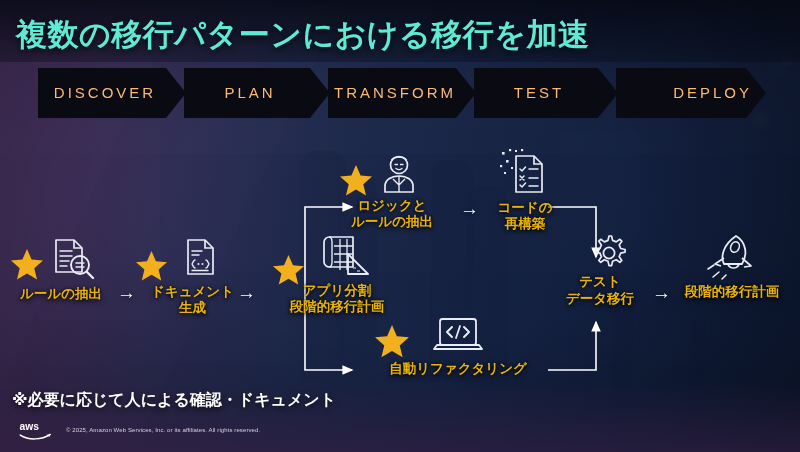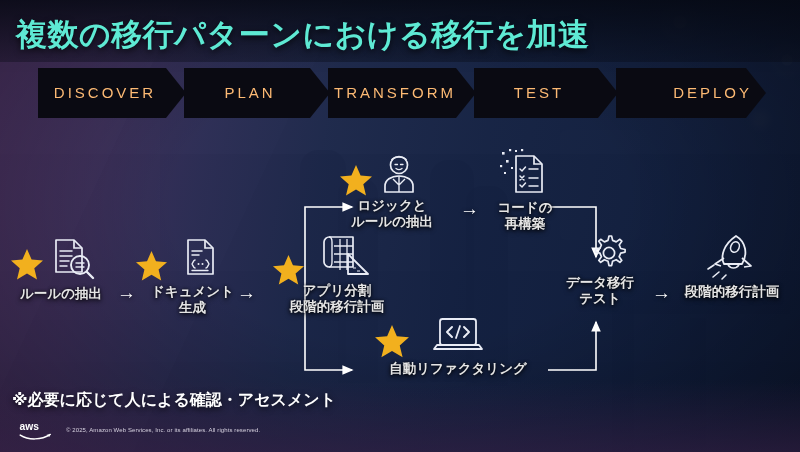--- a/index.html
+++ b/index.html
@@ -60,21 +60,21 @@
     clip-path:polygon(0 0, calc(100% - 20px) 0, 100% 50%, calc(100% - 20px) 100%, 0 100%);
     margin-right:-2px;
     filter:drop-shadow(0 0 0 #000);
   }
   .chev .lbl{position:relative;z-index:2;padding-right:14px;}
   .chev-outline{position:absolute;inset:-2px;background:#0a0a12;z-index:-1;
     clip-path:polygon(0 0, calc(100% - 20px) 0, 100% 50%, calc(100% - 20px) 100%, 0 100%);}
   .c0{width:148px;} .c1{width:146px;} .c2{width:148px;} .c3{width:144px;} .c4{width:150px;text-align:right;}
 
   
-  .node{position:absolute;text-align:center;color:#e5e5e5;}
+  .node{position:absolute;text-align:center;color:#eab308;}
   .node .nlabel{font-size:13.5px;font-weight:bold;line-height:1.18;
     text-shadow:0 2px 5px rgba(0,0,0,.85), 0 0 3px rgba(0,0,0,.85);white-space:nowrap;}
   .icon{display:block;margin:0 auto;}
   .star{position:absolute;}
   .arrow{position:absolute;color:#ffffff;font-size:19px;line-height:1;
     text-shadow:0 1px 4px rgba(0,0,0,.8);}
   svg{display:block;overflow:visible;}
 
   
   .note{position:absolute;left:12px;top:390px;font-size:16px;font-weight:bold;color:#ffffff;
@@ -245,38 +245,38 @@
       <path d="M17,1 L21.6,11.6 L33,12.6 L24.3,20.2 L27,31.4 L17,25.4 L7,31.4 L9.7,20.2 L1,12.6 L12.4,11.6 Z" fill="#f2b01e"></path>
     </svg>
     <div class="nlabel" style="margin-top:3px;">自動リファクタリング</div>
   </div>
 
   <div class="node" style="left:548px;top:232px;width:104px;">
     <svg class="icon" width="42" height="42" viewBox="0 0 42 42" style="margin-left:40px;">
       <path d="M21,4 l2.6,0 l1,4.4 l3.6,1.5 l3.7,-2.6 l1.9,1.9 l-2.6,3.7 l1.5,3.6 l4.4,1 l0,2.6 l-4.4,1 l-1.5,3.6 l2.6,3.7 l-1.9,1.9 l-3.7,-2.6 l-3.6,1.5 l-1,4.4 l-2.6,0 l-1,-4.4 l-3.6,-1.5 l-3.7,2.6 l-1.9,-1.9 l2.6,-3.7 l-1.5,-3.6 l-4.4,-1 l0,-2.6 l4.4,-1 l1.5,-3.6 l-2.6,-3.7 l1.9,-1.9 l3.7,2.6 l3.6,-1.5 z" fill="none" stroke="#e9ecf5" stroke-width="1.7" stroke-linejoin="round"></path>
       <circle cx="21" cy="21" r="5.6" fill="none" stroke="#e9ecf5" stroke-width="1.7"></circle>
     </svg>
+    <div class="nlabel">テスト</div>
     <div class="nlabel" style="margin-top:1px;">データ移行</div>
-    <div class="nlabel">テスト</div>
   </div>
   <div class="arrow" style="left:652px;top:283px;">→</div>
 
   <div class="node" style="left:672px;top:232px;width:120px;">
     <svg class="icon" width="52" height="48" viewBox="0 0 52 48" style="margin-left:34px;">
       <path d="M18,32 C14,24 18,12 30,4 C40,10 42,22 36,32 Z" fill="none" stroke="#e9ecf5" stroke-width="1.8" stroke-linejoin="round"></path>
       <ellipse cx="29" cy="15" rx="4.2" ry="5.4" transform="rotate(22 29 15)" fill="none" stroke="#e9ecf5" stroke-width="1.6"></ellipse>
       <path d="M18,26 L9,32 L15,34" fill="none" stroke="#e9ecf5" stroke-width="1.7" stroke-linejoin="round"></path>
       <path d="M36,26 L45,34 L38,35" fill="none" stroke="#e9ecf5" stroke-width="1.7" stroke-linejoin="round"></path>
       <path d="M22,33 c3,4 8,4 11,0" fill="none" stroke="#e9ecf5" stroke-width="1.6"></path>
       <path d="M13,40 l-6,5 M20,43 l-4,4 M8,33 l-6,4" stroke="#e9ecf5" stroke-width="1.6" stroke-linecap="round"></path>
     </svg>
     <div class="nlabel" style="margin-top:4px;">段階的移行計画</div>
   </div>
 
-  <div class="note">※必要に応じて人による確認・アセスメント</div>
+  <div class="note">※必要に応じて人による確認・ドキュメント</div>
 
   <svg class="awslogo" viewBox="0 0 60 30">
     <text x="2" y="15" font-family="'Liberation Sans',sans-serif" font-size="14" font-weight="bold" fill="#ffffff">aws</text>
     <path d="M3,22 C14,29 32,29 44,21" stroke="#ffffff" stroke-width="2" fill="none" stroke-linecap="round"></path>
     <path d="M44,21 l-5,0.4 l3.6,3" fill="#ffffff"></path>
   </svg>
 
   <div class="copyr">© 2025, Amazon Web Services, Inc. or its affiliates. All rights reserved.</div>
 
 </div>

